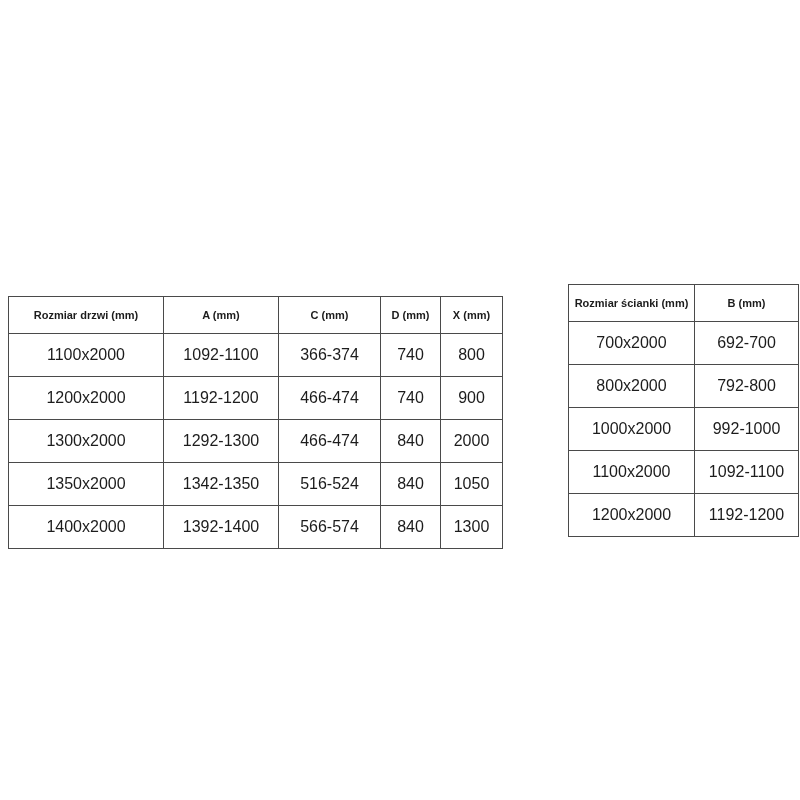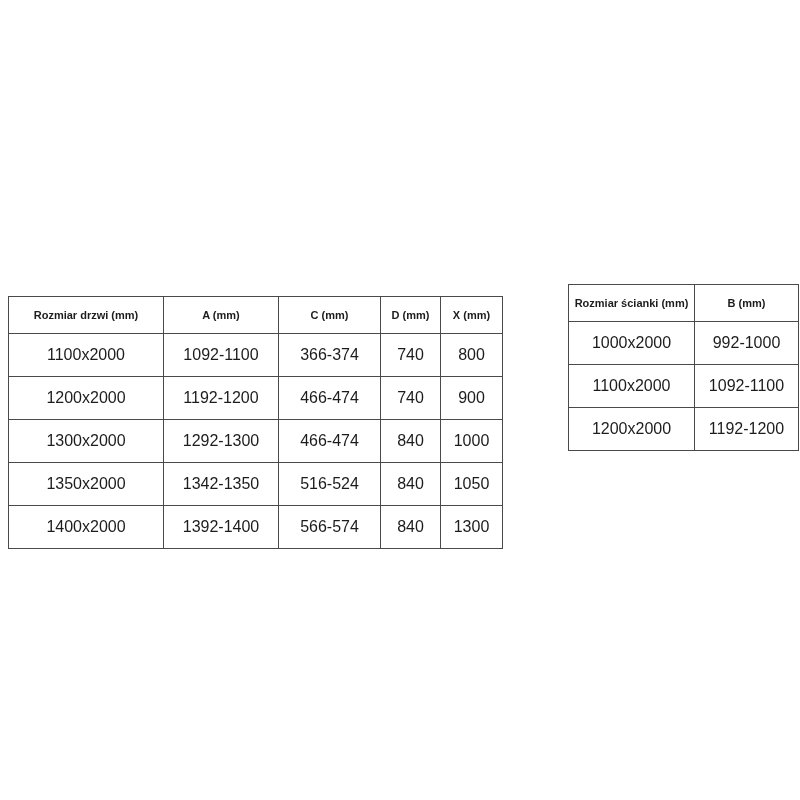--- a/index.html
+++ b/index.html
@@ -78,21 +78,21 @@
           <td>1192-1200</td>
           <td>466-474</td>
           <td>740</td>
           <td>900</td>
         </tr>
         <tr>
           <td>1300x2000</td>
           <td>1292-1300</td>
           <td>466-474</td>
           <td>840</td>
-          <td>1000</td>
+          <td>2000</td>
         </tr>
         <tr>
           <td>1350x2000</td>
           <td>1342-1350</td>
           <td>516-524</td>
           <td>840</td>
           <td>1050</td>
         </tr>
         <tr>
           <td>1400x2000</td>
@@ -109,20 +109,28 @@
         <col style="width: 104px;">
       </colgroup>
       <thead>
         <tr>
           <th>Rozmiar ścianki (mm)</th>
           <th>B (mm)</th>
         </tr>
       </thead>
       <tbody>
         <tr>
+          <td>700x2000</td>
+          <td>692-700</td>
+        </tr>
+        <tr>
+          <td>800x2000</td>
+          <td>792-800</td>
+        </tr>
+        <tr>
           <td>1000x2000</td>
           <td>992-1000</td>
         </tr>
         <tr>
           <td>1100x2000</td>
           <td>1092-1100</td>
         </tr>
         <tr>
           <td>1200x2000</td>
           <td>1192-1200</td>

